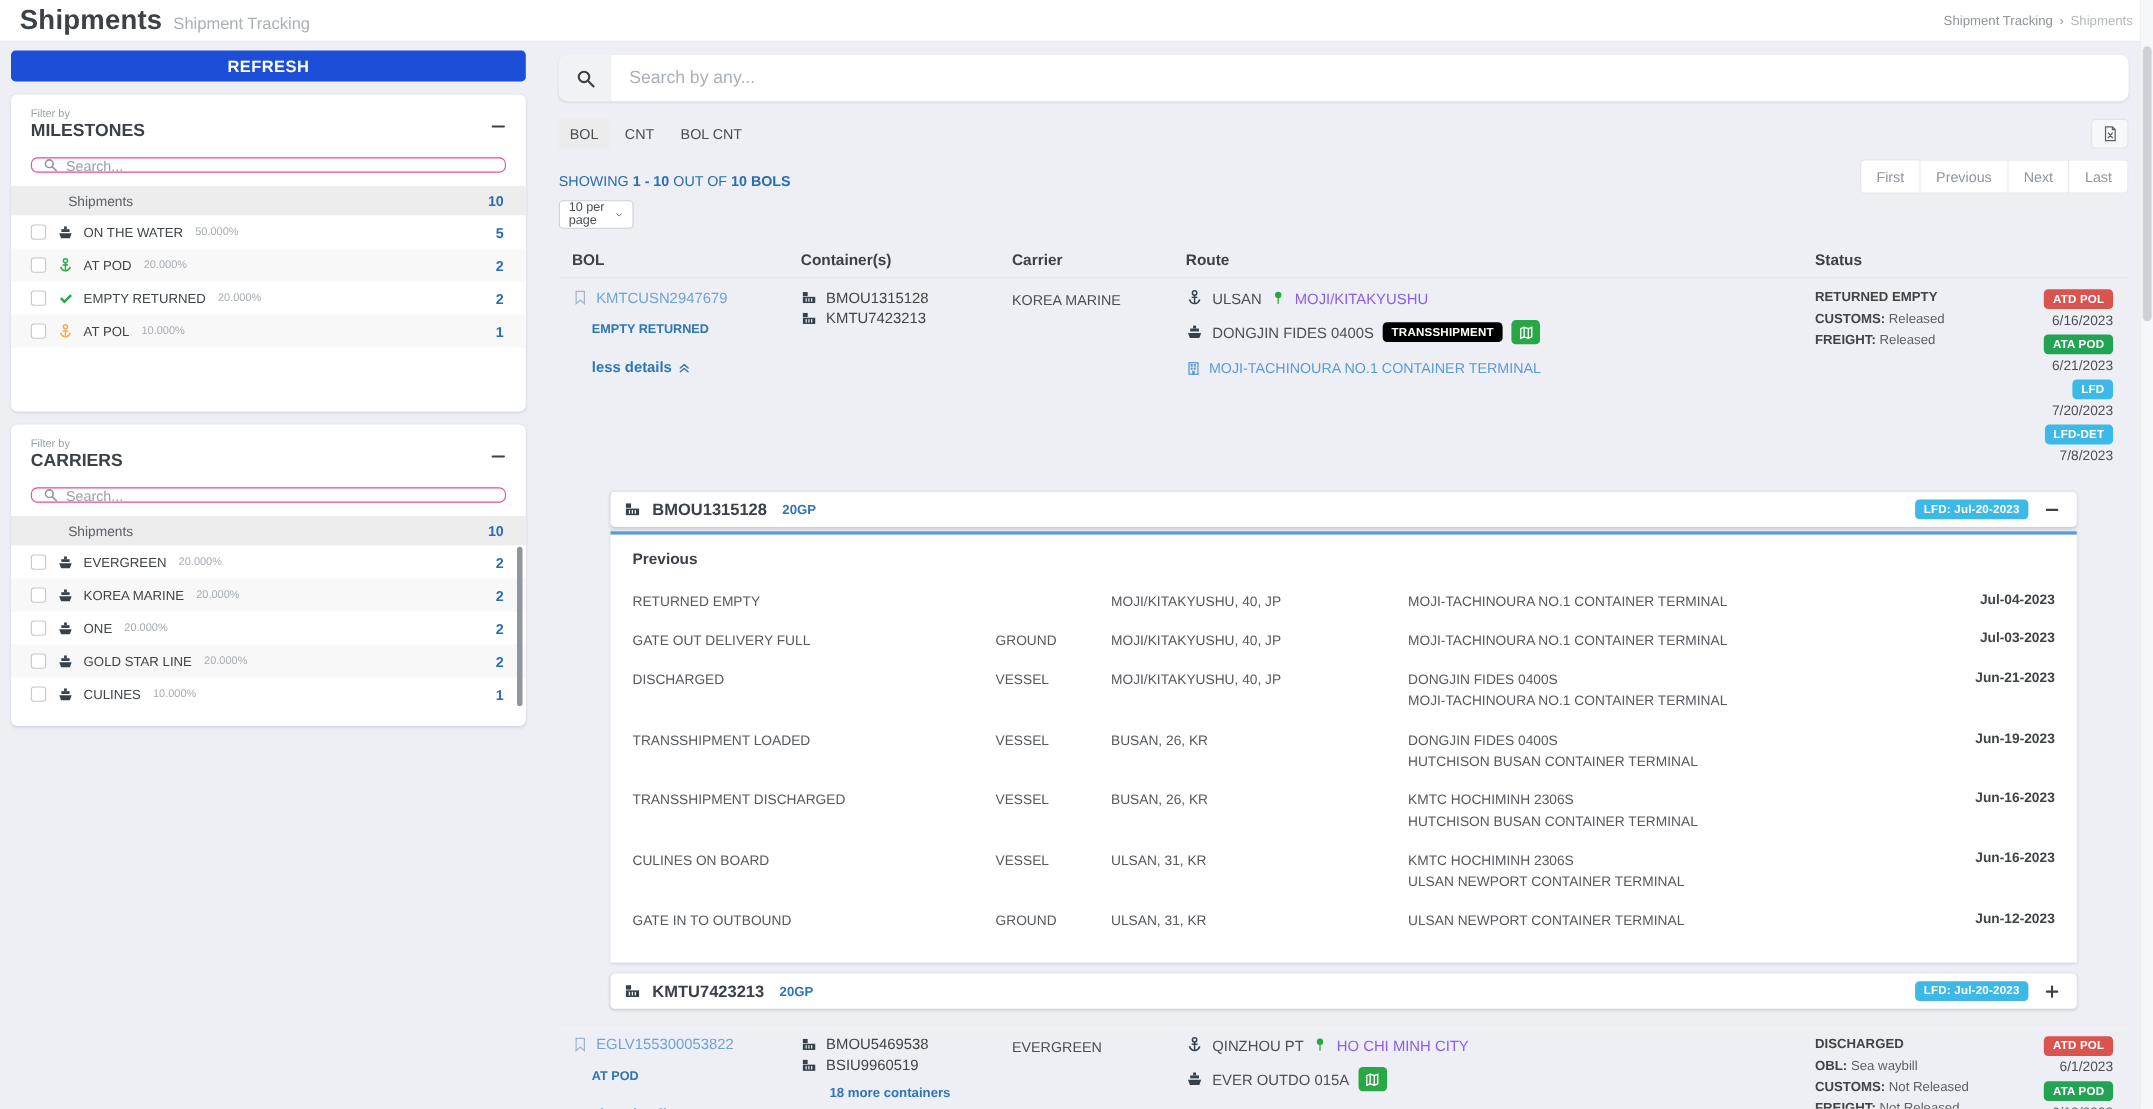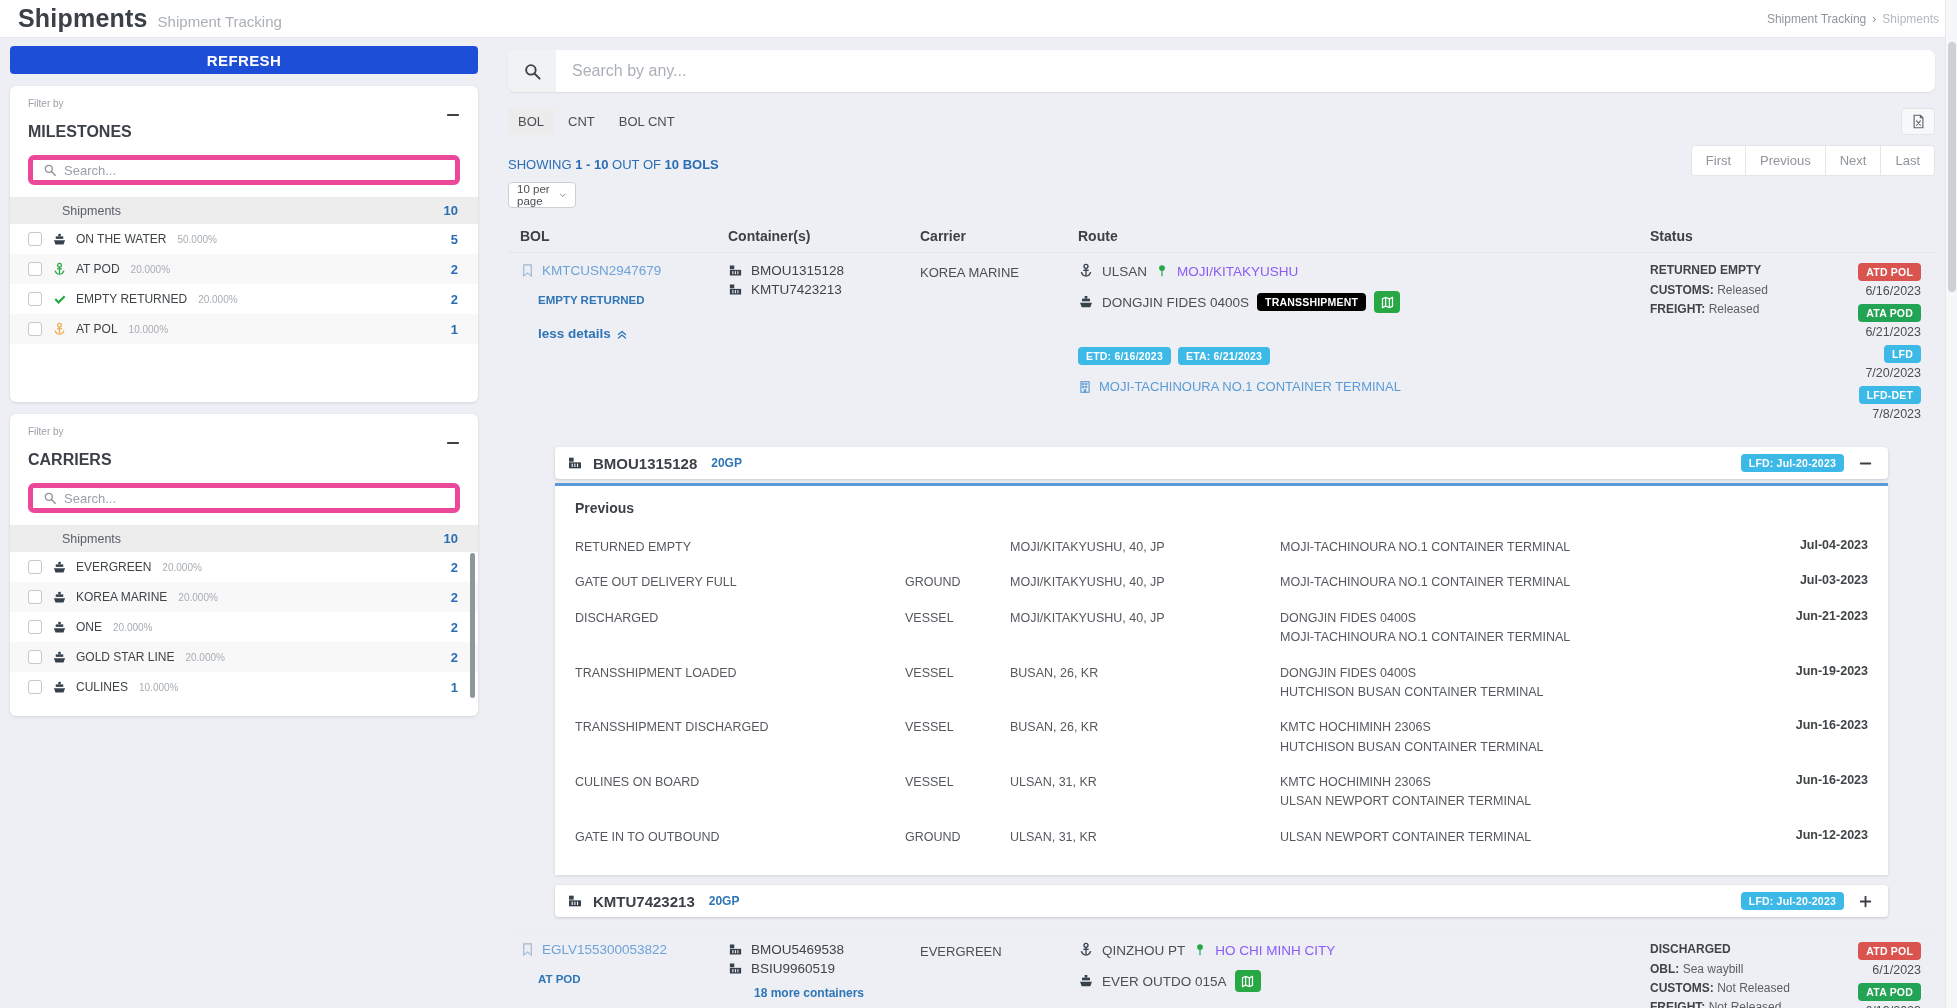--- a/index.html
+++ b/index.html
@@ -16,24 +16,24 @@
   .breadcrumb .crumb-last { color:#b3b8bd; }
 
   .content { display:flex; padding:0 10px; }
 
   
   aside { width:468px; flex:0 0 468px; }
   .refresh-btn { margin-top:8px; width:100%; height:28px; background:#1d4ed8; color:#fff; border:none; border-radius:4px; font-size:15px; font-weight:700; letter-spacing:.4px; cursor:pointer; font-family:inherit; }
   .card { background:#fff; border-radius:6px; box-shadow:0 1px 3px rgba(20,30,50,.12); margin-top:12px; padding:12px 0 14px; }
   .card-head { padding:0 18px; position:relative; }
   .filter-by { font-size:10px; color:#9ba1a7; }
-  .panel-title { font-size:16px; font-weight:700; color:#3c4147; margin-top:14px; }
+  .panel-title { font-size:16px; font-weight:700; color:#3c4147; margin-top:2px; }
   .collapse-btn { position:absolute; right:16px; top:8px; width:18px; height:18px; background:none; border:none; cursor:pointer; }
   .collapse-btn svg { margin:auto; }
-  .side-search { margin:14px 18px 12px; height:30px; border:5px solid #ec4899; border-radius:6px; display:flex; align-items:center; padding:0 10px; gap:7px; background:#fff; }
+  .side-search { margin:14px 18px 12px; height:14px; border:1px solid #ec4899; border-radius:6px; display:flex; align-items:center; padding:0 10px; gap:7px; background:#fff; }
   .side-search input { border:none; outline:none; flex:1; font-size:13px; color:#555; font-family:inherit; background:transparent; }
   .side-search input::placeholder { color:#9aa0a6; }
   .flist { position:relative; }
   .flist-head { background:#ededee; display:flex; justify-content:space-between; align-items:center; height:27px; padding:0 20px 0 52px; }
   .flist-head .hd { font-size:12.5px; color:#5a6066; }
   .flist-head .cnt, .frow .cnt { font-size:13px; font-weight:700; color:#2a6db5; }
   .frow { display:flex; align-items:center; height:30px; padding:0 20px 0 18px; gap:9px; }
   .frow:nth-child(odd) { background:#f8f8f9; }
   .frow:nth-child(even) { background:#fff; }
   .fcheck { width:14px; height:14px; border:1px solid #c3c8cd; border-radius:3px; background:#fff; flex:0 0 14px; cursor:pointer; }
@@ -465,24 +465,20 @@
                 <use href="#i-ship"></use>
               </svg>
           <span class="vessel-name">DONGJIN FIDES 0400S</span>
           <span class="badge badge-blue">TRANSSHIPMENT</span>
           <span class="map-btn">
                 <svg width="15" height="15" viewBox="0 0 24 24" stroke="#fff">
                   <use href="#i-map"></use>
                 </svg>
               </span>
         </div>
-        <div class="route-badges">
-          <span class="badge badge-cyan">ETD: 6/16/2023</span>
-          <span class="badge badge-cyan">ETA: 6/21/2023</span>
-        </div>
         <div class="route-terminal">
           <svg width="14" height="14" viewBox="0 0 24 24" stroke="#5b9bd5" fill="#5b9bd5">
                 <use href="#i-bld"></use>
               </svg>
           <span>MOJI-TACHINOURA NO.1 CONTAINER TERMINAL</span>
         </div>
       </div>
       <div class="cell cell-status">
         <div class="st-left">
           <div class="st-title">RETURNED EMPTY</div>

